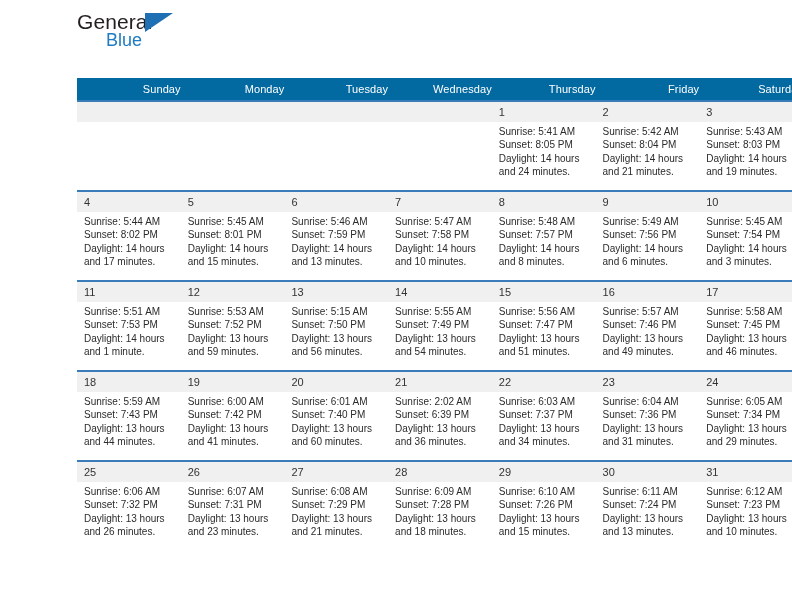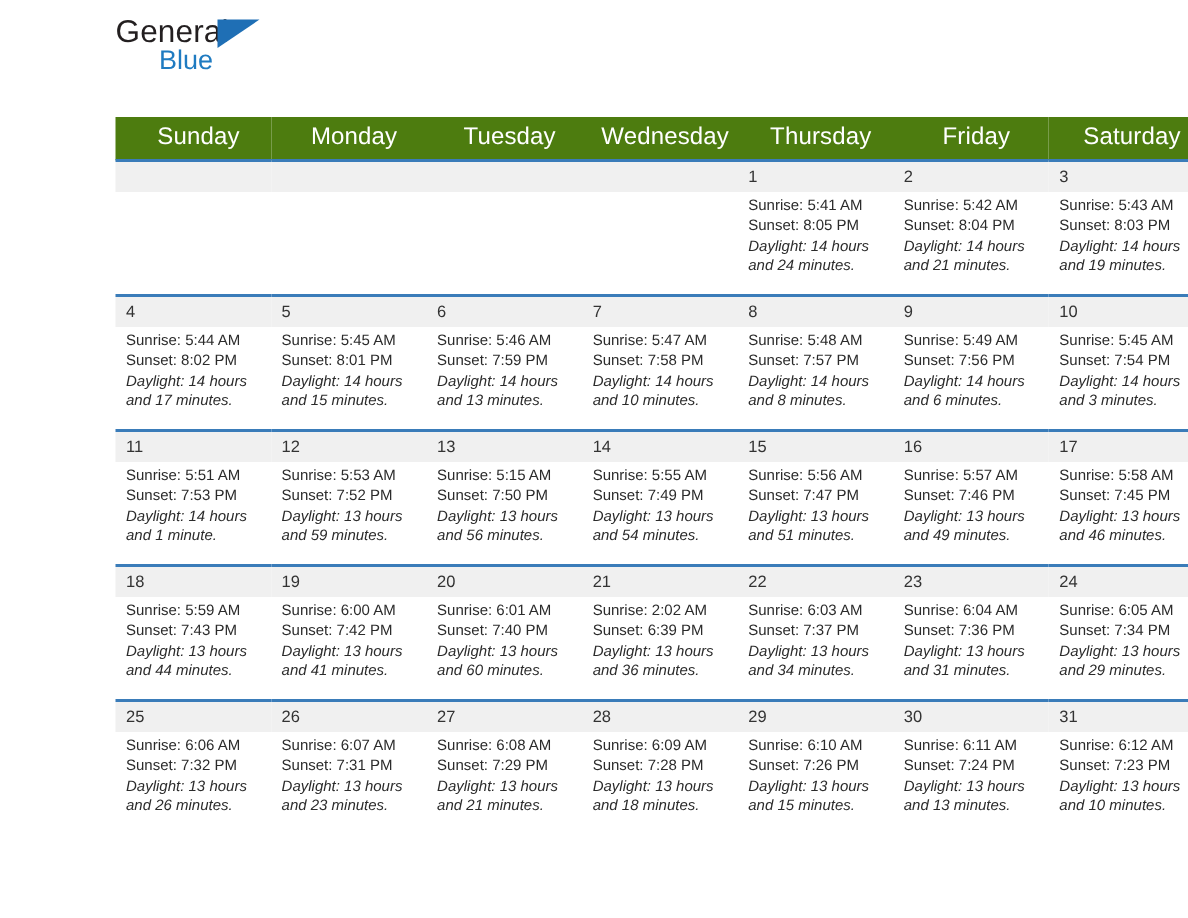--- a/index.html
+++ b/index.html
@@ -86,25 +86,25 @@
   }
 
   
   .calendar {
     width: 726px;
     border-collapse: collapse;
     table-layout: fixed;
   }
 
   .calendar thead th {
-    background: #4d7c0f;
+    background: #0369a1;
     color: #ffffff;
-    font-size: 16px;
+    font-size: 11px;
     font-weight: normal;
-    text-align: center;
+    text-align: right;
     padding: 5px 0 5px 7px;
     height: 11px;
     letter-spacing: 0.1px;
   }
 
   .calendar tbody tr {
     height: 90px;
   }
 
   .calendar td {
@@ -134,21 +134,20 @@
     padding: 3px 6px 0 7px;
     font-size: 10px;
     line-height: 13.4px;
     color: #2b2b2b;
   }
   .details div {
     white-space: nowrap;
   }
   .details .daylight {
     white-space: normal;
-    font-style: italic;
   }
 
   .empty .daynum {
     background: #f0f0f0;
     color: transparent;
   }
 </style>
 </head>
 <body>
 

